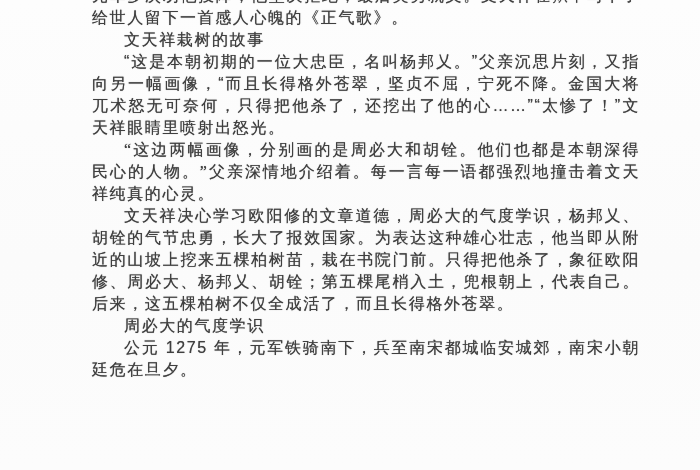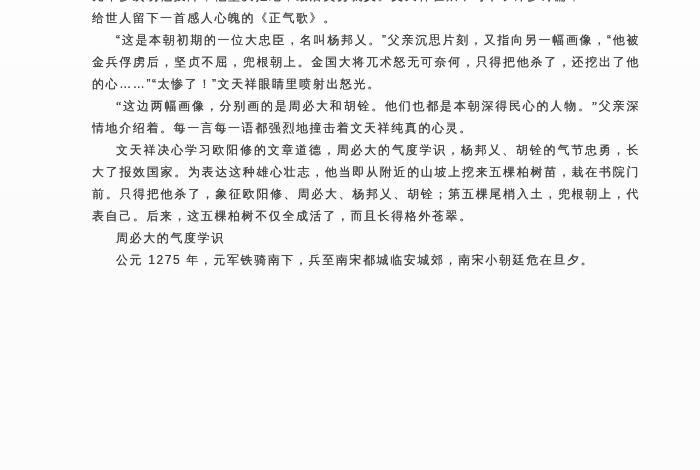--- a/index.html
+++ b/index.html
@@ -17,21 +17,21 @@
     color: #3f3f3f;
   }
   .content {
     box-sizing: border-box;
     width: 700px;
     padding-left: 92px;
     padding-right: 60px;
   }
   .content p, .content h2, .txt {
     margin: 0;
-    font-size: 12px;
+    font-size: 16px;
     font-weight: normal;
     line-height: 22px;
     letter-spacing: 1.6px;
     text-align: justify;
     text-shadow: 0 0 0.7px rgba(70,70,70,0.85);
   }
   .indent { text-indent: 2em; }
   .noindent { text-indent: 0; }
   
   .clip-top {
@@ -59,23 +59,24 @@
 
 <div class="page">
   <div class="content">
 
     <div class="clip-top">
       <span class="txt">元军多次劝他投降，他坚决拒绝，最后英勇就义。文天祥在狱中写下了许多诗篇，</span>
     </div>
 
     <p class="intro-line noindent">给世人留下一首感人心魄的《正气歌》。</p>
 
+    <h2 class="heading-1">文天祥栽树的故事</h2>
 
 
-    <p class="para-2 indent">“这是本朝初期的一位大忠臣，名叫杨邦乂。”父亲沉思片刻，又指向另一幅画像，“他被金兵俘虏后，坚贞不屈，兜根朝上。金国大将兀术怒无可奈何，只得把他杀了，还挖出了他的心……”“太惨了！”文天祥眼睛里喷射出怒光。</p>
+    <p class="para-2 indent">“这是本朝初期的一位大忠臣，名叫杨邦乂。”父亲沉思片刻，又指向另一幅画像，“而且长得格外苍翠，坚贞不屈，宁死不降。金国大将兀术怒无可奈何，只得把他杀了，还挖出了他的心……”“太惨了！”文天祥眼睛里喷射出怒光。</p>
 
     <p class="para-3 indent">“这边两幅画像，分别画的是周必大和胡铨。他们也都是本朝深得民心的人物。”父亲深情地介绍着。每一言每一语都强烈地撞击着文天祥纯真的心灵。</p>
 
     <p class="para-4 indent">文天祥决心学习欧阳修的文章道德，周必大的气度学识，杨邦乂、胡铨的气节忠勇，长大了报效国家。为表达这种雄心壮志，他当即从附近的山坡上挖来五棵柏树苗，栽在书院门前。只得把他杀了，象征欧阳修、周必大、杨邦乂、胡铨；第五棵尾梢入土，兜根朝上，代表自己。后来，这五棵柏树不仅全成活了，而且长得格外苍翠。</p>
 
 
     <h2 class="heading-2">周必大的气度学识</h2>
 
     <p class="clip-bottom indent">公元 1275 年，元军铁骑南下，兵至南宋都城临安城郊，南宋小朝廷危在旦夕。</p>
 

